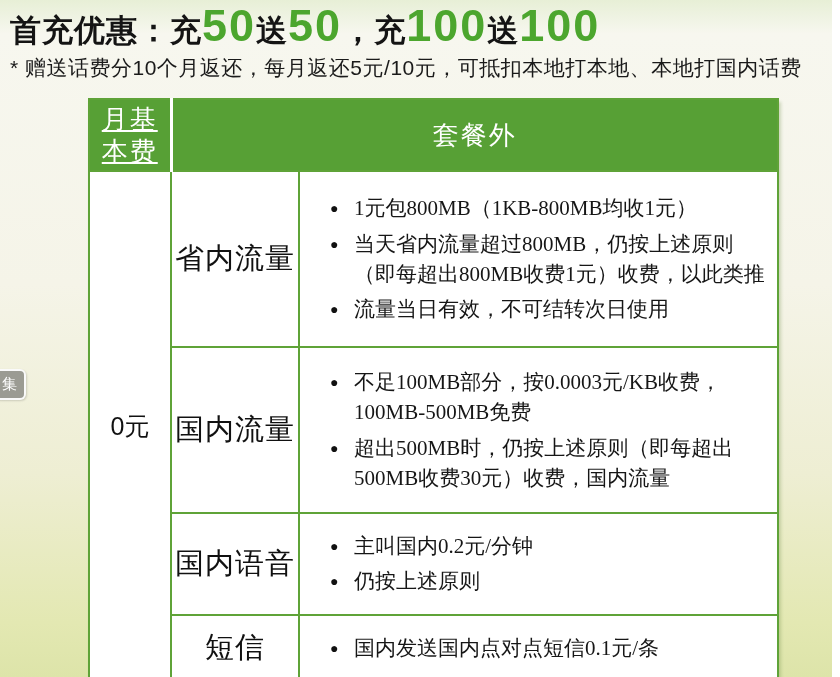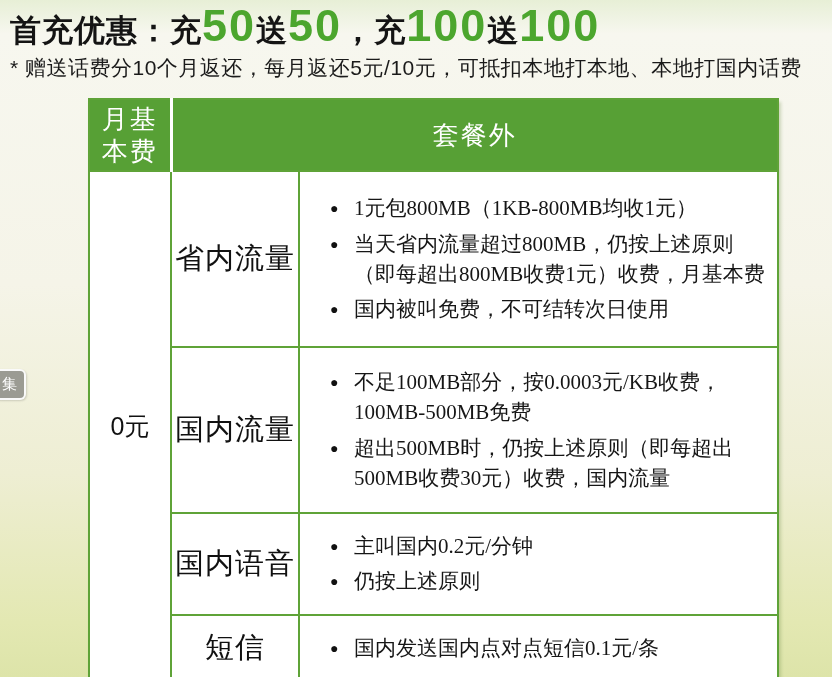--- a/index.html
+++ b/index.html
@@ -92,20 +92,21 @@
     color: #ffffff;
     text-align: center;
     font-size: 26px;
     font-weight: 500;
     letter-spacing: 2px;
   }
   td.hdr-col1 {
     border-right: 3px solid #ffffff !important;
     padding: 0 11px;
     line-height: 1.25;
+    text-decoration: underline;
   }
   tr.hdr-row   { height: 72px;  }
   tr.row-prov  { height: 176px; }
   tr.row-natl  { height: 166px; }
   tr.row-voice { height: 88px;  }
   tr.row-sms   { height: 60px;  }
 
   td.fee-cell {
     text-align: center;
     font-size: 25px;
@@ -168,25 +169,25 @@
         <td class="fee-cell" rowspan="4">0元</td>
         <td class="cat-cell">省内流量</td>
         <td class="content-cell">
           <ul class="bullet-list">
             <li>
               <span class="bullet">●</span>
               <span class="item-text">1元包800MB（1KB-800MB均收1元）</span>
             </li>
             <li>
               <span class="bullet">●</span>
-              <span class="item-text">当天省内流量超过800MB，仍按上述原则（即每超出800MB收费1元）收费，月基本费</span>
-            </li>
-            <li>
-              <span class="bullet">●</span>
-              <span class="item-text">国内被叫免费，不可结转次日使用</span>
+              <span class="item-text">当天省内流量超过800MB，仍按上述原则（即每超出800MB收费1元）收费，以此类推</span>
+            </li>
+            <li>
+              <span class="bullet">●</span>
+              <span class="item-text">流量当日有效，不可结转次日使用</span>
             </li>
           </ul>
         </td>
       </tr>
 
       <tr class="row-natl">
         <td class="cat-cell">国内流量</td>
         <td class="content-cell">
           <ul class="bullet-list">
             <li>

